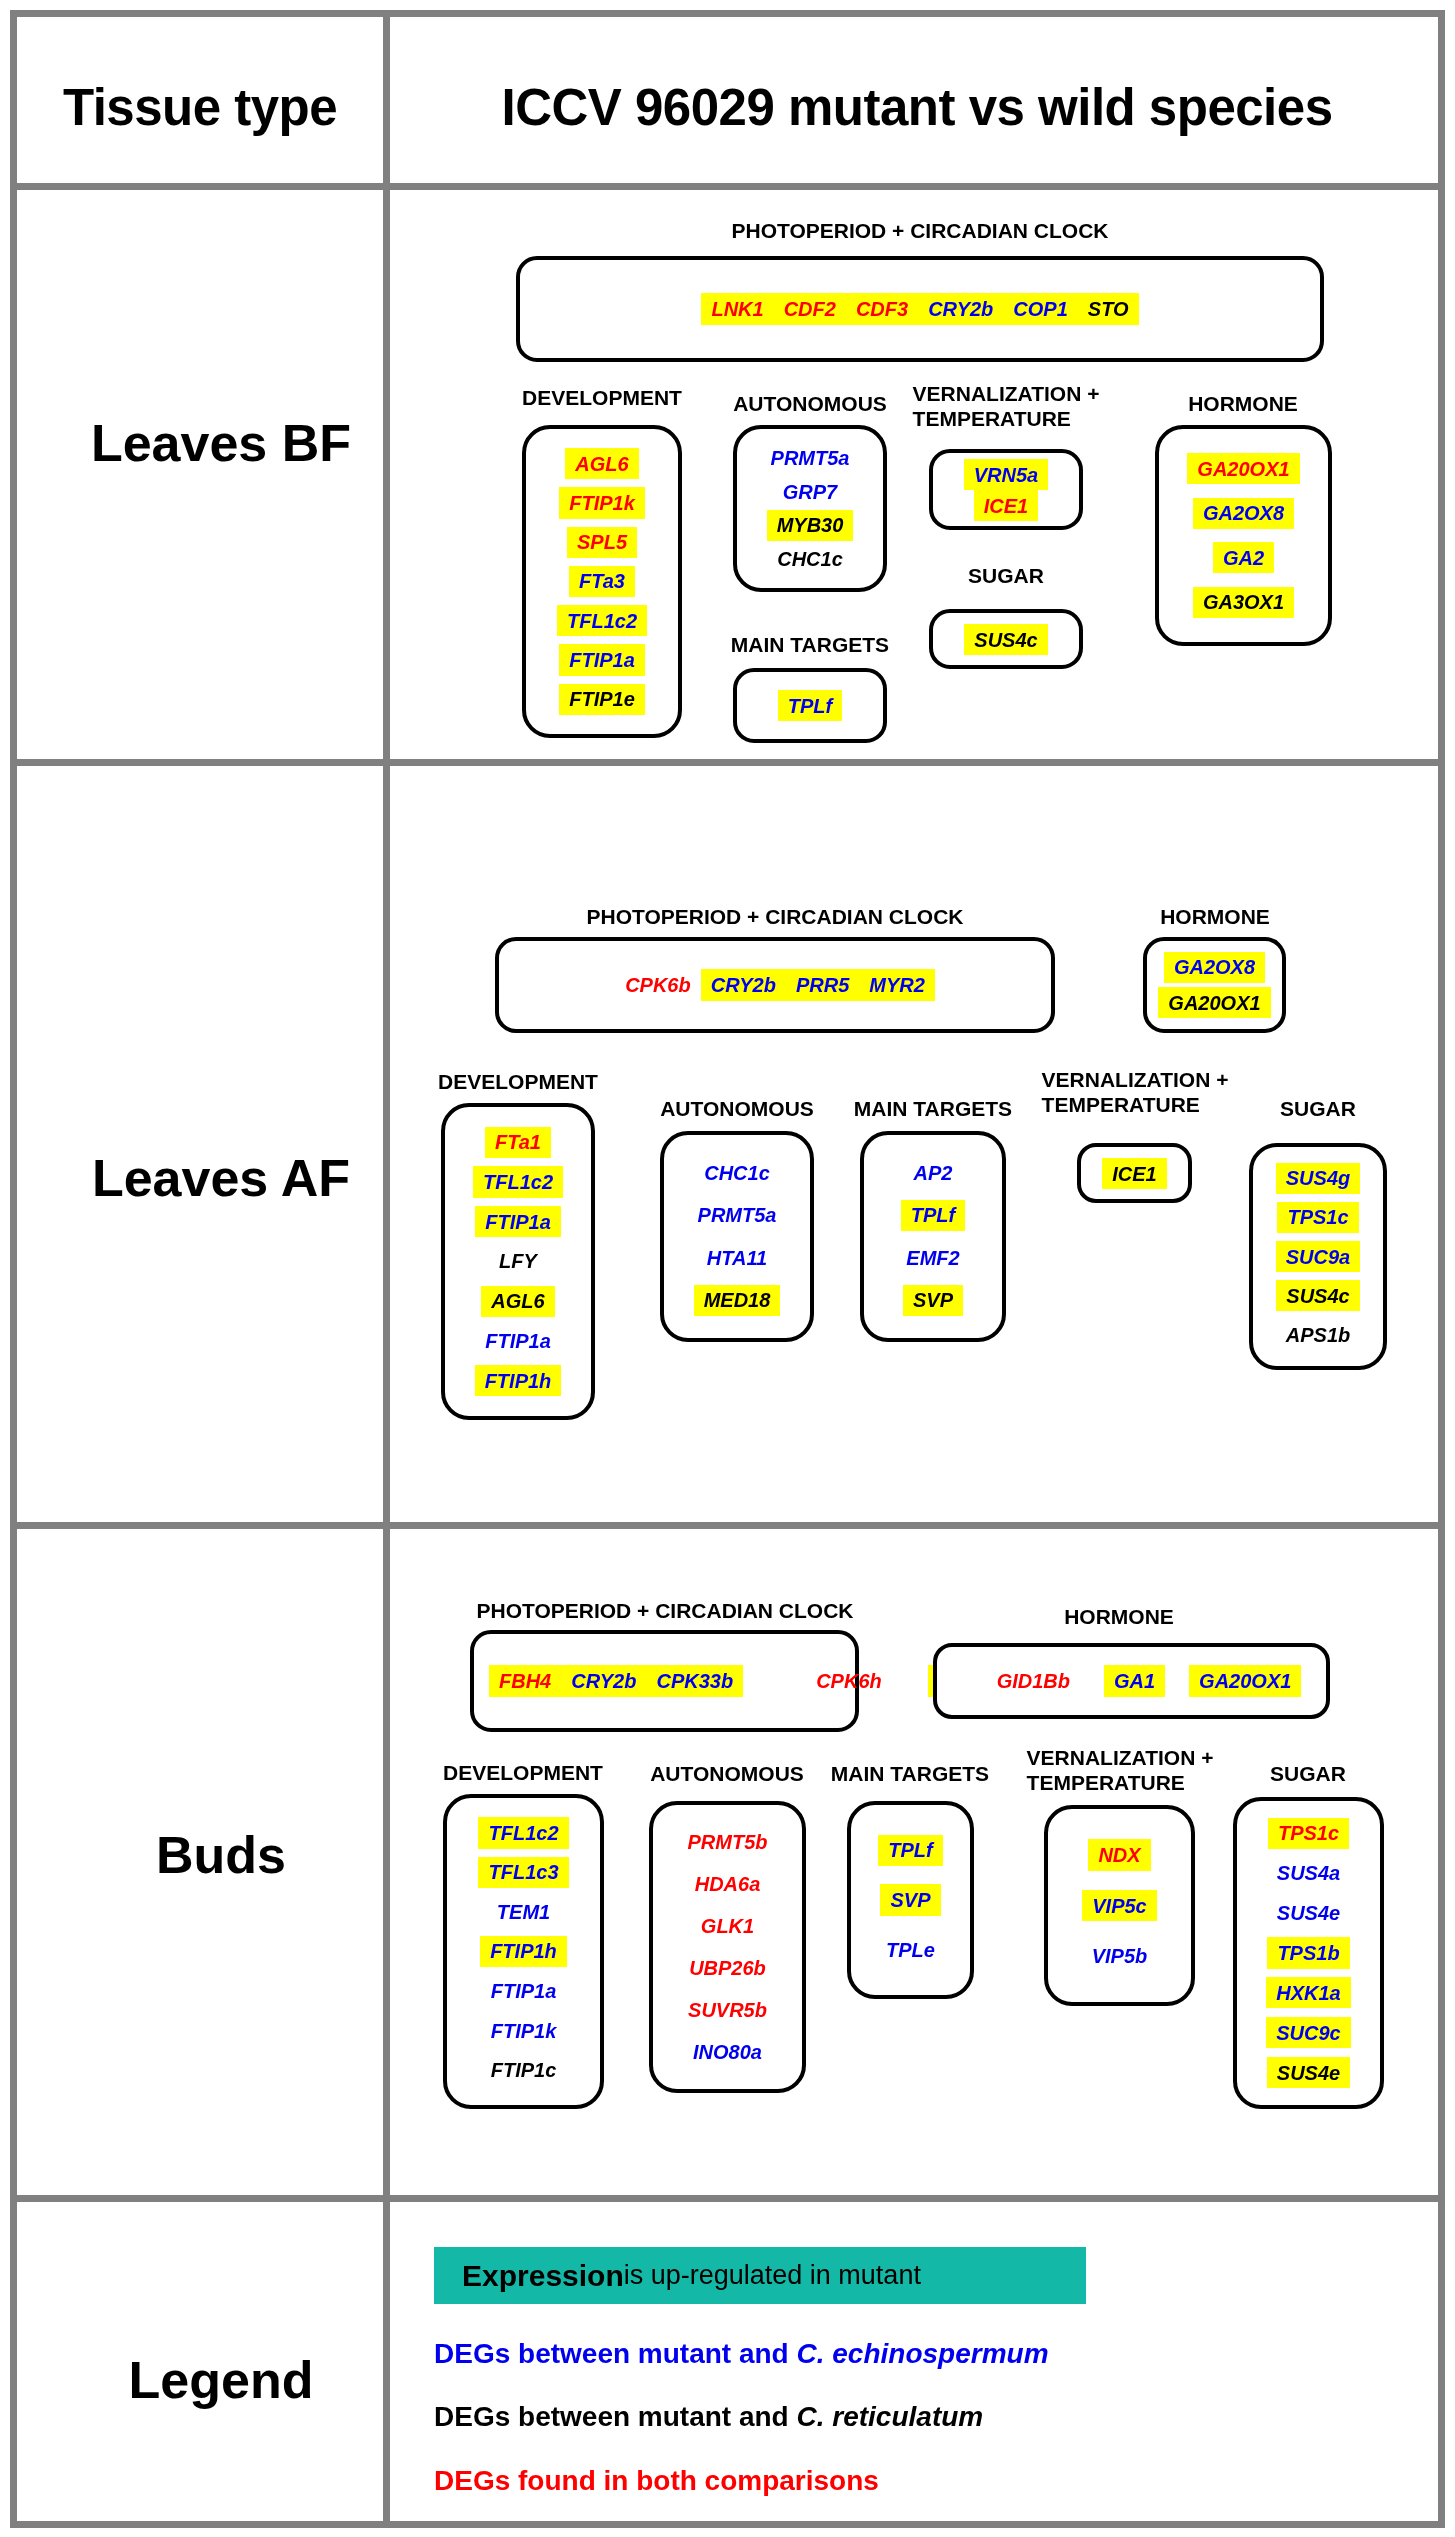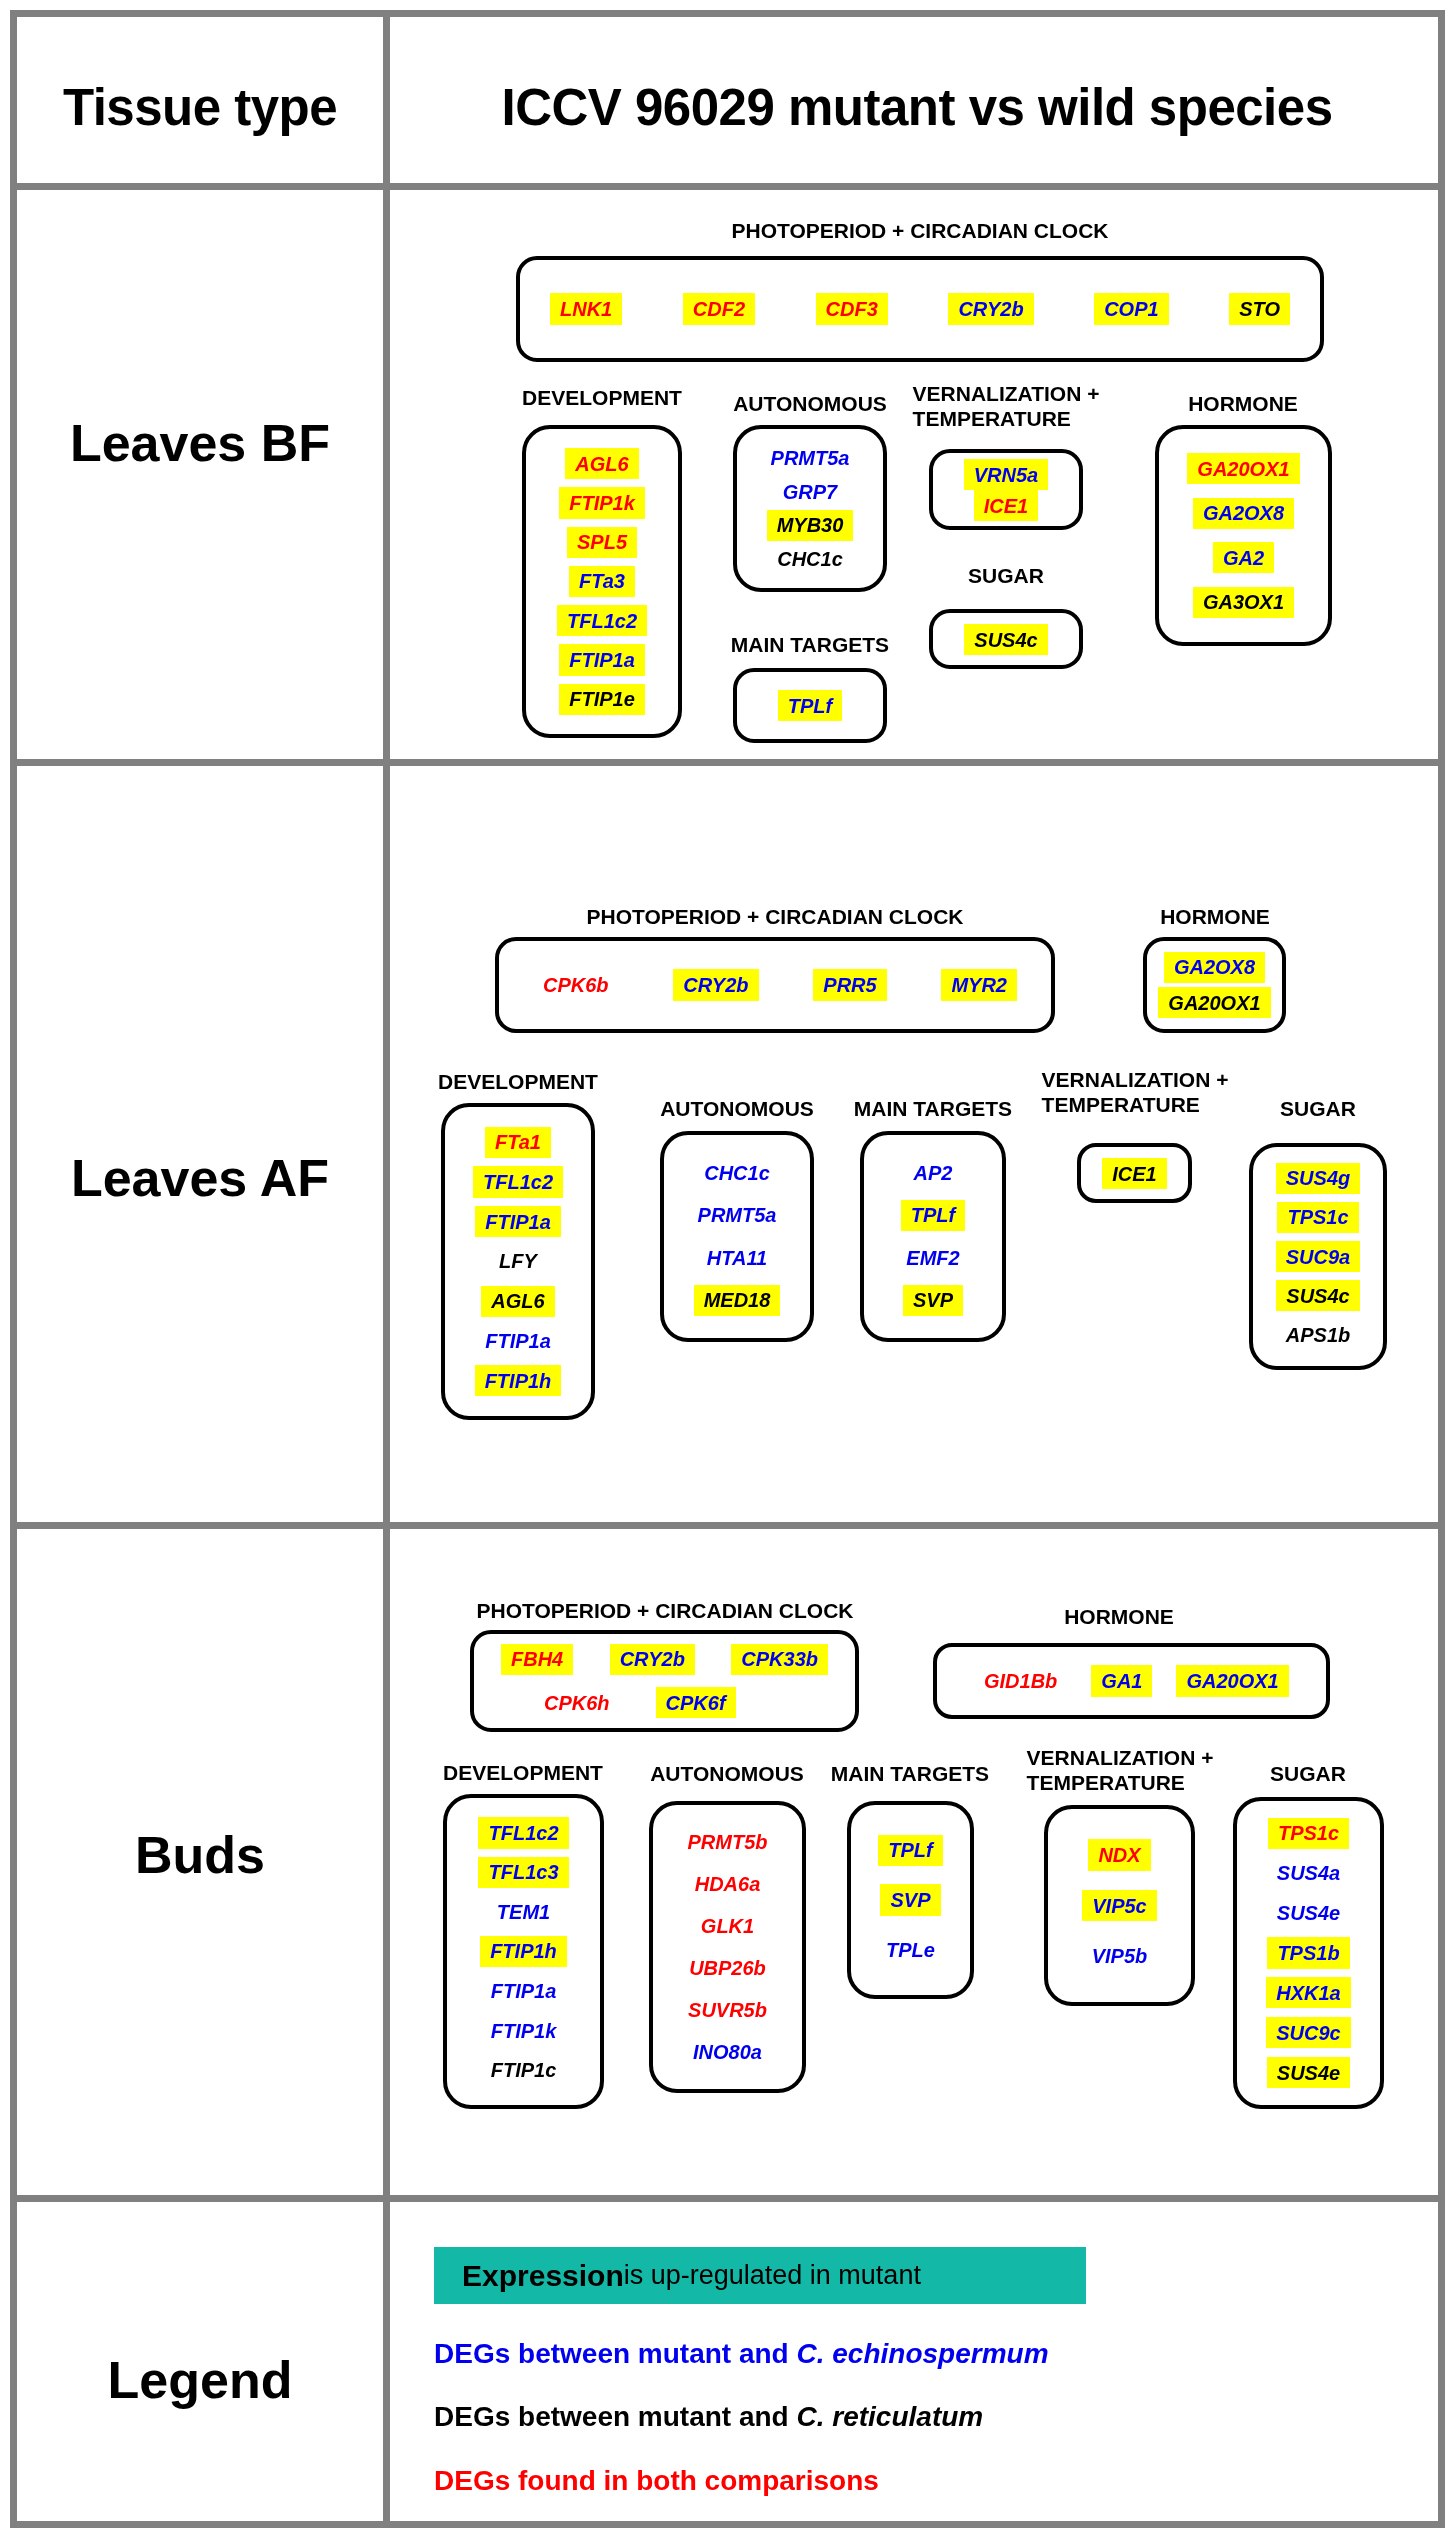--- a/index.html
+++ b/index.html
@@ -6,28 +6,28 @@
   body{
     width:1455px;height:2539px;background:#ffffff;position:relative;
     font-family:"Liberation Sans", sans-serif;overflow:hidden;color:#000;
   }
   .gridline{position:absolute;background:#808080;}
   .outer-frame{position:absolute;left:10px;top:10px;width:1435px;height:2518px;
     border:7px solid #808080;box-sizing:border-box;background:transparent;}
   .head-label{position:absolute;transform:translate(-50%,-50%);font-weight:bold;
     font-size:51px;white-space:nowrap;letter-spacing:-0.5px;}
   .tissue-label{position:absolute;transform:translate(-50%,-50%);font-weight:bold;
-    font-size:52px;white-space:nowrap;}
+    font-size:52px;white-space:nowrap;margin-left:21px;}
   .sec-header{position:absolute;transform:translateX(-50%);font-size:21px;font-weight:bold;
     white-space:pre-line;text-align:center;line-height:1.18;width:max-content;}
   .sec-header.left{text-align:left;}
   .gbox{position:absolute;border:4px solid #000;background:#fff;box-sizing:border-box;display:flex;}
   .stack{flex-direction:column;align-items:center;justify-content:space-evenly;
     padding:11px 4px;border-radius:28px;}
-  .pbox{flex-direction:column;justify-content:space-evenly;padding:6px 12px;border-radius:21px;gap:9px;}
+  .pbox{justify-content:space-evenly;padding:6px 0;border-radius:21px;}
   .prow{display:flex;align-items:center;}
   .gene{font-size:20px;font-style:italic;font-weight:bold;line-height:1;
     padding:5.6px 10px;white-space:nowrap;color:#000;}
   .gene.hl{background:#FFFF00;}
   .gene.red{color:#FF0000;}
   .gene.blue{color:#0000EE;}
   .gene.black{color:#000000;}
   .legend-bar{position:absolute;background:#14b8a6;display:flex;align-items:center;
     font-size:27px;color:#000;}
   .legend-bar .b{font-weight:bold;font-size:30px;}

